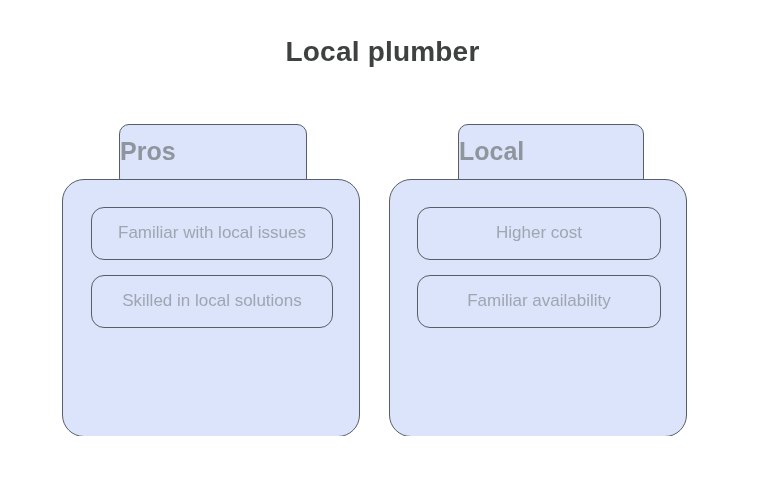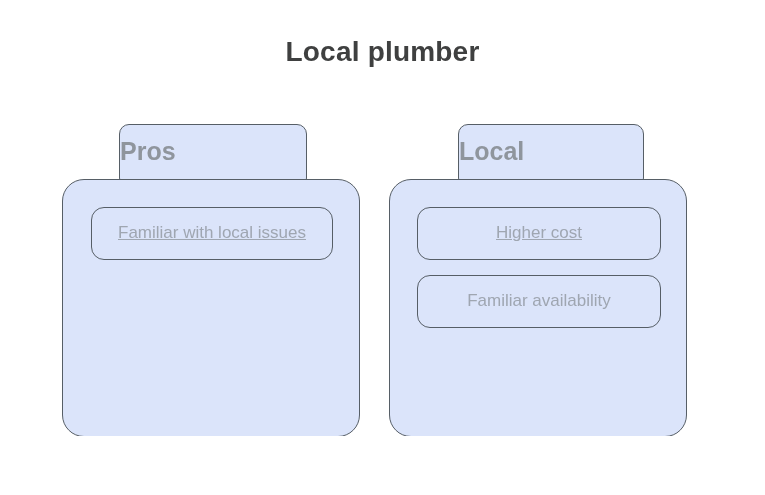--- a/index.html
+++ b/index.html
@@ -78,38 +78,41 @@
     font-size:17px;
     line-height:1.3;
     color:var(--item-text);
   }
   .pros .tab{left:119px;width:188px;}
   .cons .tab{left:458px;width:186px;}
   .pros .panel-body{left:62px;}
   .cons .panel-body{left:389px;}
   .pros .item{left:28px;width:242px;}
   .cons .item{left:27px;width:244px;}
-  .item.r1{top:27px;height:53px;text-decoration:underline;}
+  .item.r1{top:27px;height:53px;}
   .item.r2{top:95px;height:53px;}
   .item.r3{top:162px;height:66px;}
 </style>
 </head>
 <body>
 
 <div class="canvas">
 
   <h1 class="title">Local plumber</h1>
 
   <section class="panel pros">
     <div class="tab">
       <span class="tab-label">Pros</span>
     </div>
     <div class="panel-body">
       <div class="item r1">
         <span>Familiar with local issues</span>
+      </div>
+      <div class="item r2">
+        <span>Skilled in local solutions</span>
       </div>
     </div>
   </section>
 
   <section class="panel cons">
     <div class="tab">
       <span class="tab-label">Local</span>
     </div>
     <div class="panel-body">
       <div class="item r1">

